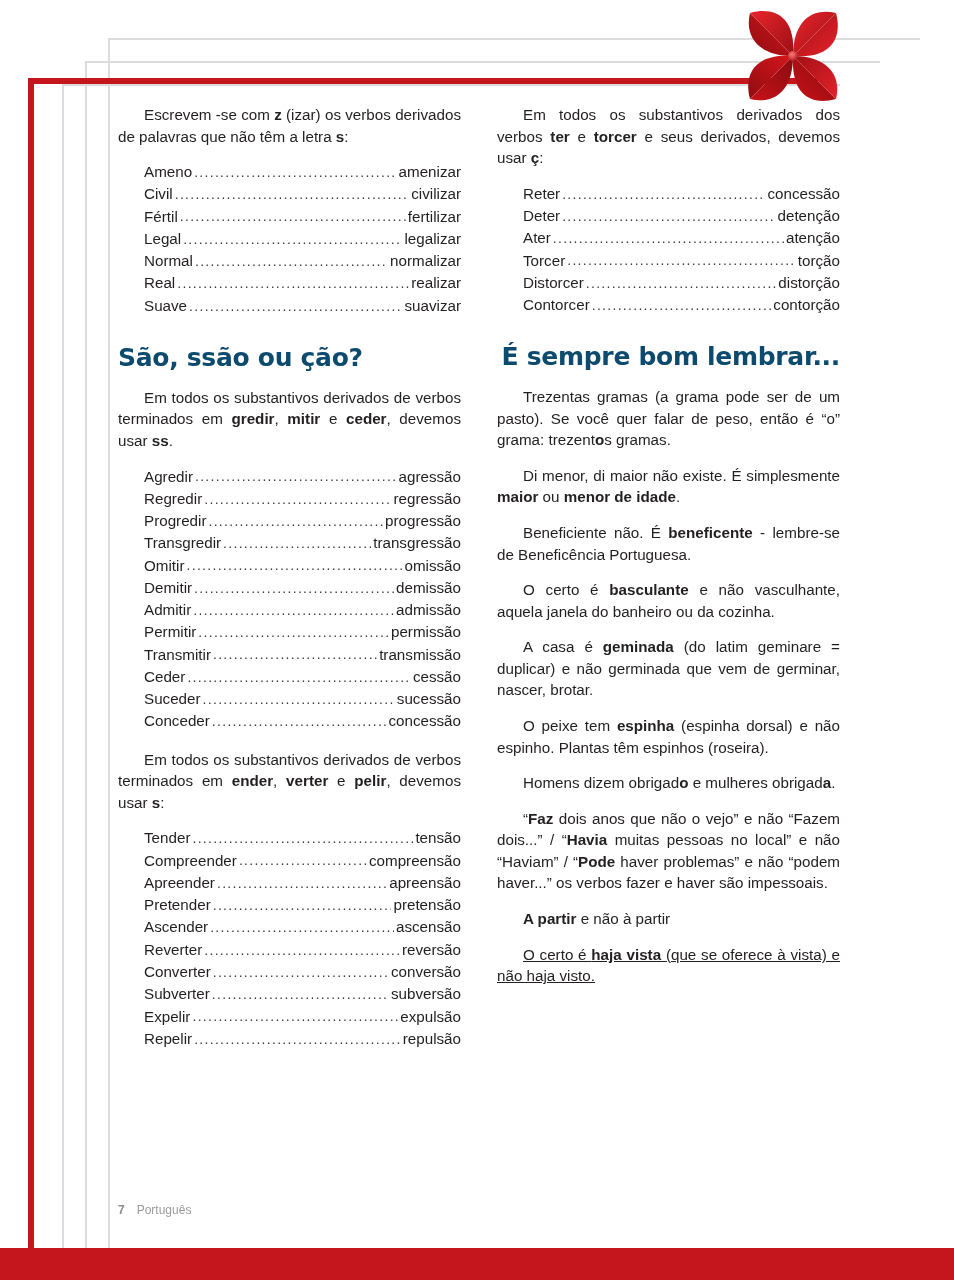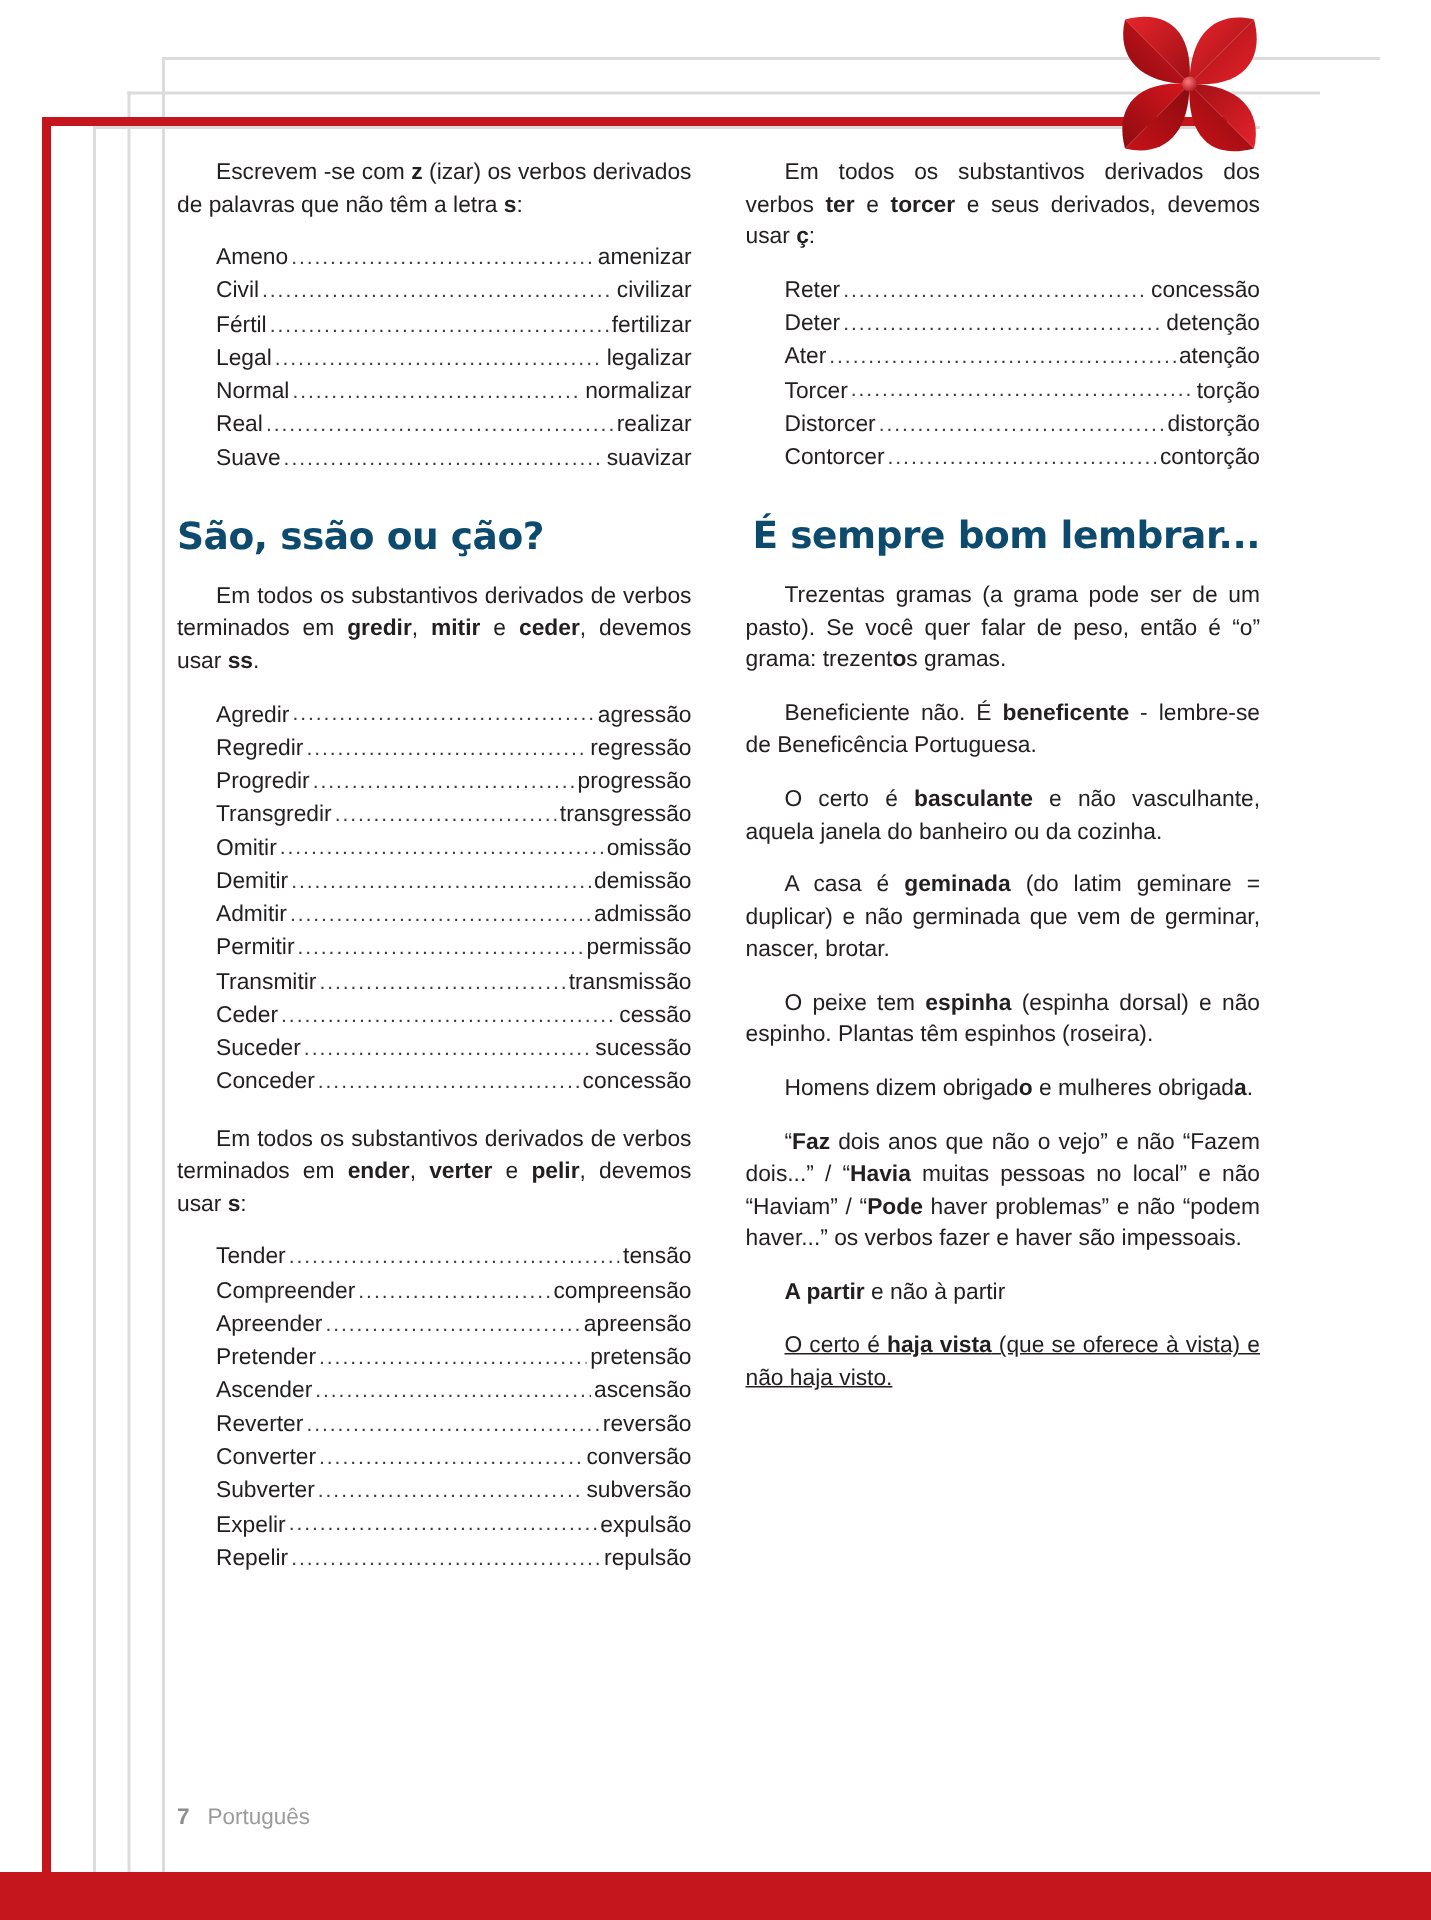--- a/index.html
+++ b/index.html
@@ -89,42 +89,42 @@
 
   
   ul.leader-list {
     list-style: none;
     margin: 14px 0 16px 0;
     padding: 0 0 0 26px;
     font-size: 15.2px;
   }
   ul.leader-list li {
     display: flex;
-    align-items: center;
+    align-items: flex-end;
     line-height: 1.465;
     white-space: nowrap;
   }
   ul.leader-list li .lead-term { flex: 0 0 auto; }
   ul.leader-list li .dots {
     flex: 1 1 auto;
     overflow: hidden;
     margin: 0 2px;
     letter-spacing: 1.3px;
     font-size: 14px;
     color: #3a3a3a;
     position: relative;
     top: -1px;
   }
   ul.leader-list li .lead-def { flex: 0 0 auto; }
 
   
   .footer {
     position: absolute;
     left: 118px; top: 1203px;
-    font-size: 15px;
+    font-size: 12px;
     color: #9b9b9b;
   }
   .footer .pg {
     font-weight: bold;
     color: #8d8d8d;
     margin-right: 12px;
   }
 </style>
 </head>
 <body>
@@ -377,20 +377,21 @@
             <span class="lead-term">Contorcer</span>
             <span class="dots">..........................................................................................</span>
             <span class="lead-def">contorção</span>
           </li>
         </ul>
 
       <h2 class="section-title">É sempre bom lembrar...</h2>
 
       <div>
           <p class="para">Trezentas gramas (a grama pode ser de um pasto). Se você quer falar de peso, então é “o” grama: trezent<b>o</b>s gramas.</p>
+          <p class="para">Di menor, di maior não existe. É simplesmente <b>maior</b> ou <b>menor de idade</b>.</p>
           <p class="para">Beneficiente não. É <b>beneficente</b> - lembre-se de Beneficência Portuguesa.</p>
           <p class="para">O certo é <b>basculante</b> e não vasculhante, aquela janela do banheiro ou da cozinha.</p>
           <p class="para">A casa é <b>geminada</b> (do latim geminare = duplicar) e não germinada que vem de germinar, nascer, brotar.</p>
           <p class="para">O peixe tem <b>espinha</b> (espinha dorsal) e não espinho. Plantas têm espinhos (roseira).</p>
           <p class="para">Homens dizem obrigad<b>o</b> e mulheres obrigad<b>a</b>.</p>
           <p class="para">“<b>Faz</b> dois anos que não o vejo” e não “Fazem dois...” / “<b>Havia</b> muitas pessoas no local” e não “Haviam” / “<b>Pode</b> haver problemas” e não “podem haver...” os verbos fazer e haver são impessoais.</p>
           <p class="para"><b>A partir</b> e não à partir</p>
           <p class="para">O certo é <b>haja vista</b> (que se oferece à vista) e não haja visto.</p>
         </div>
     </div>

